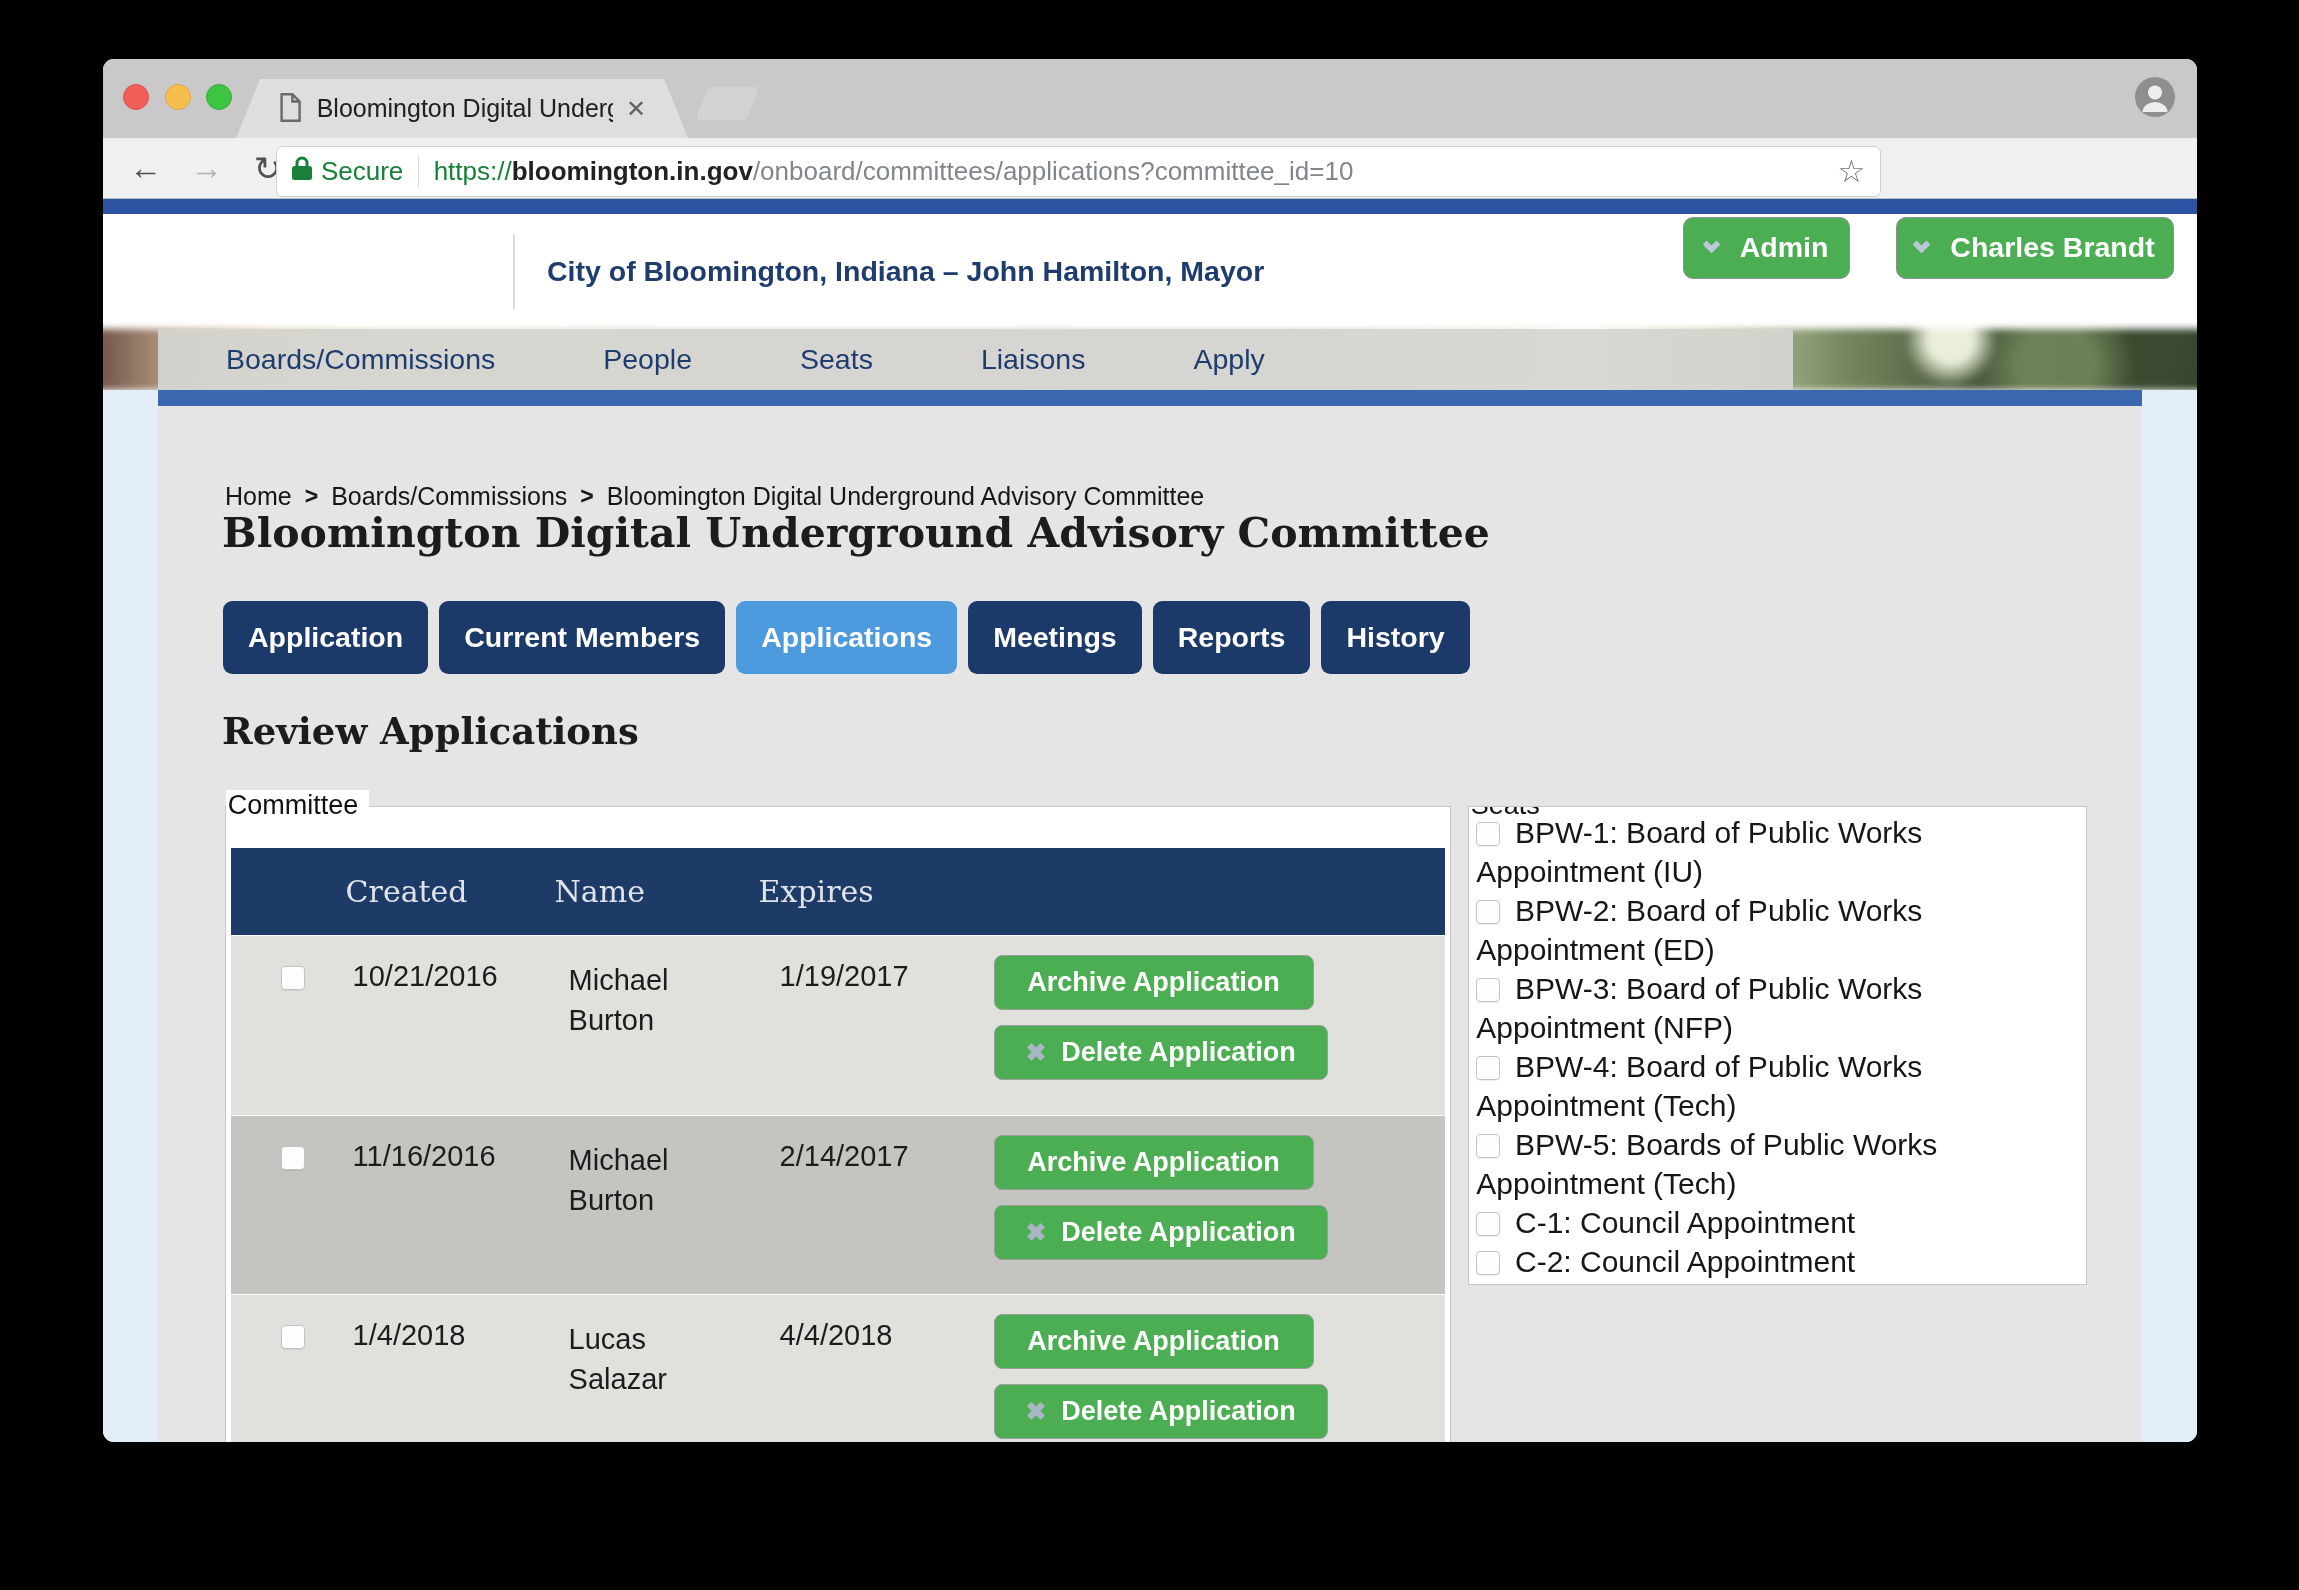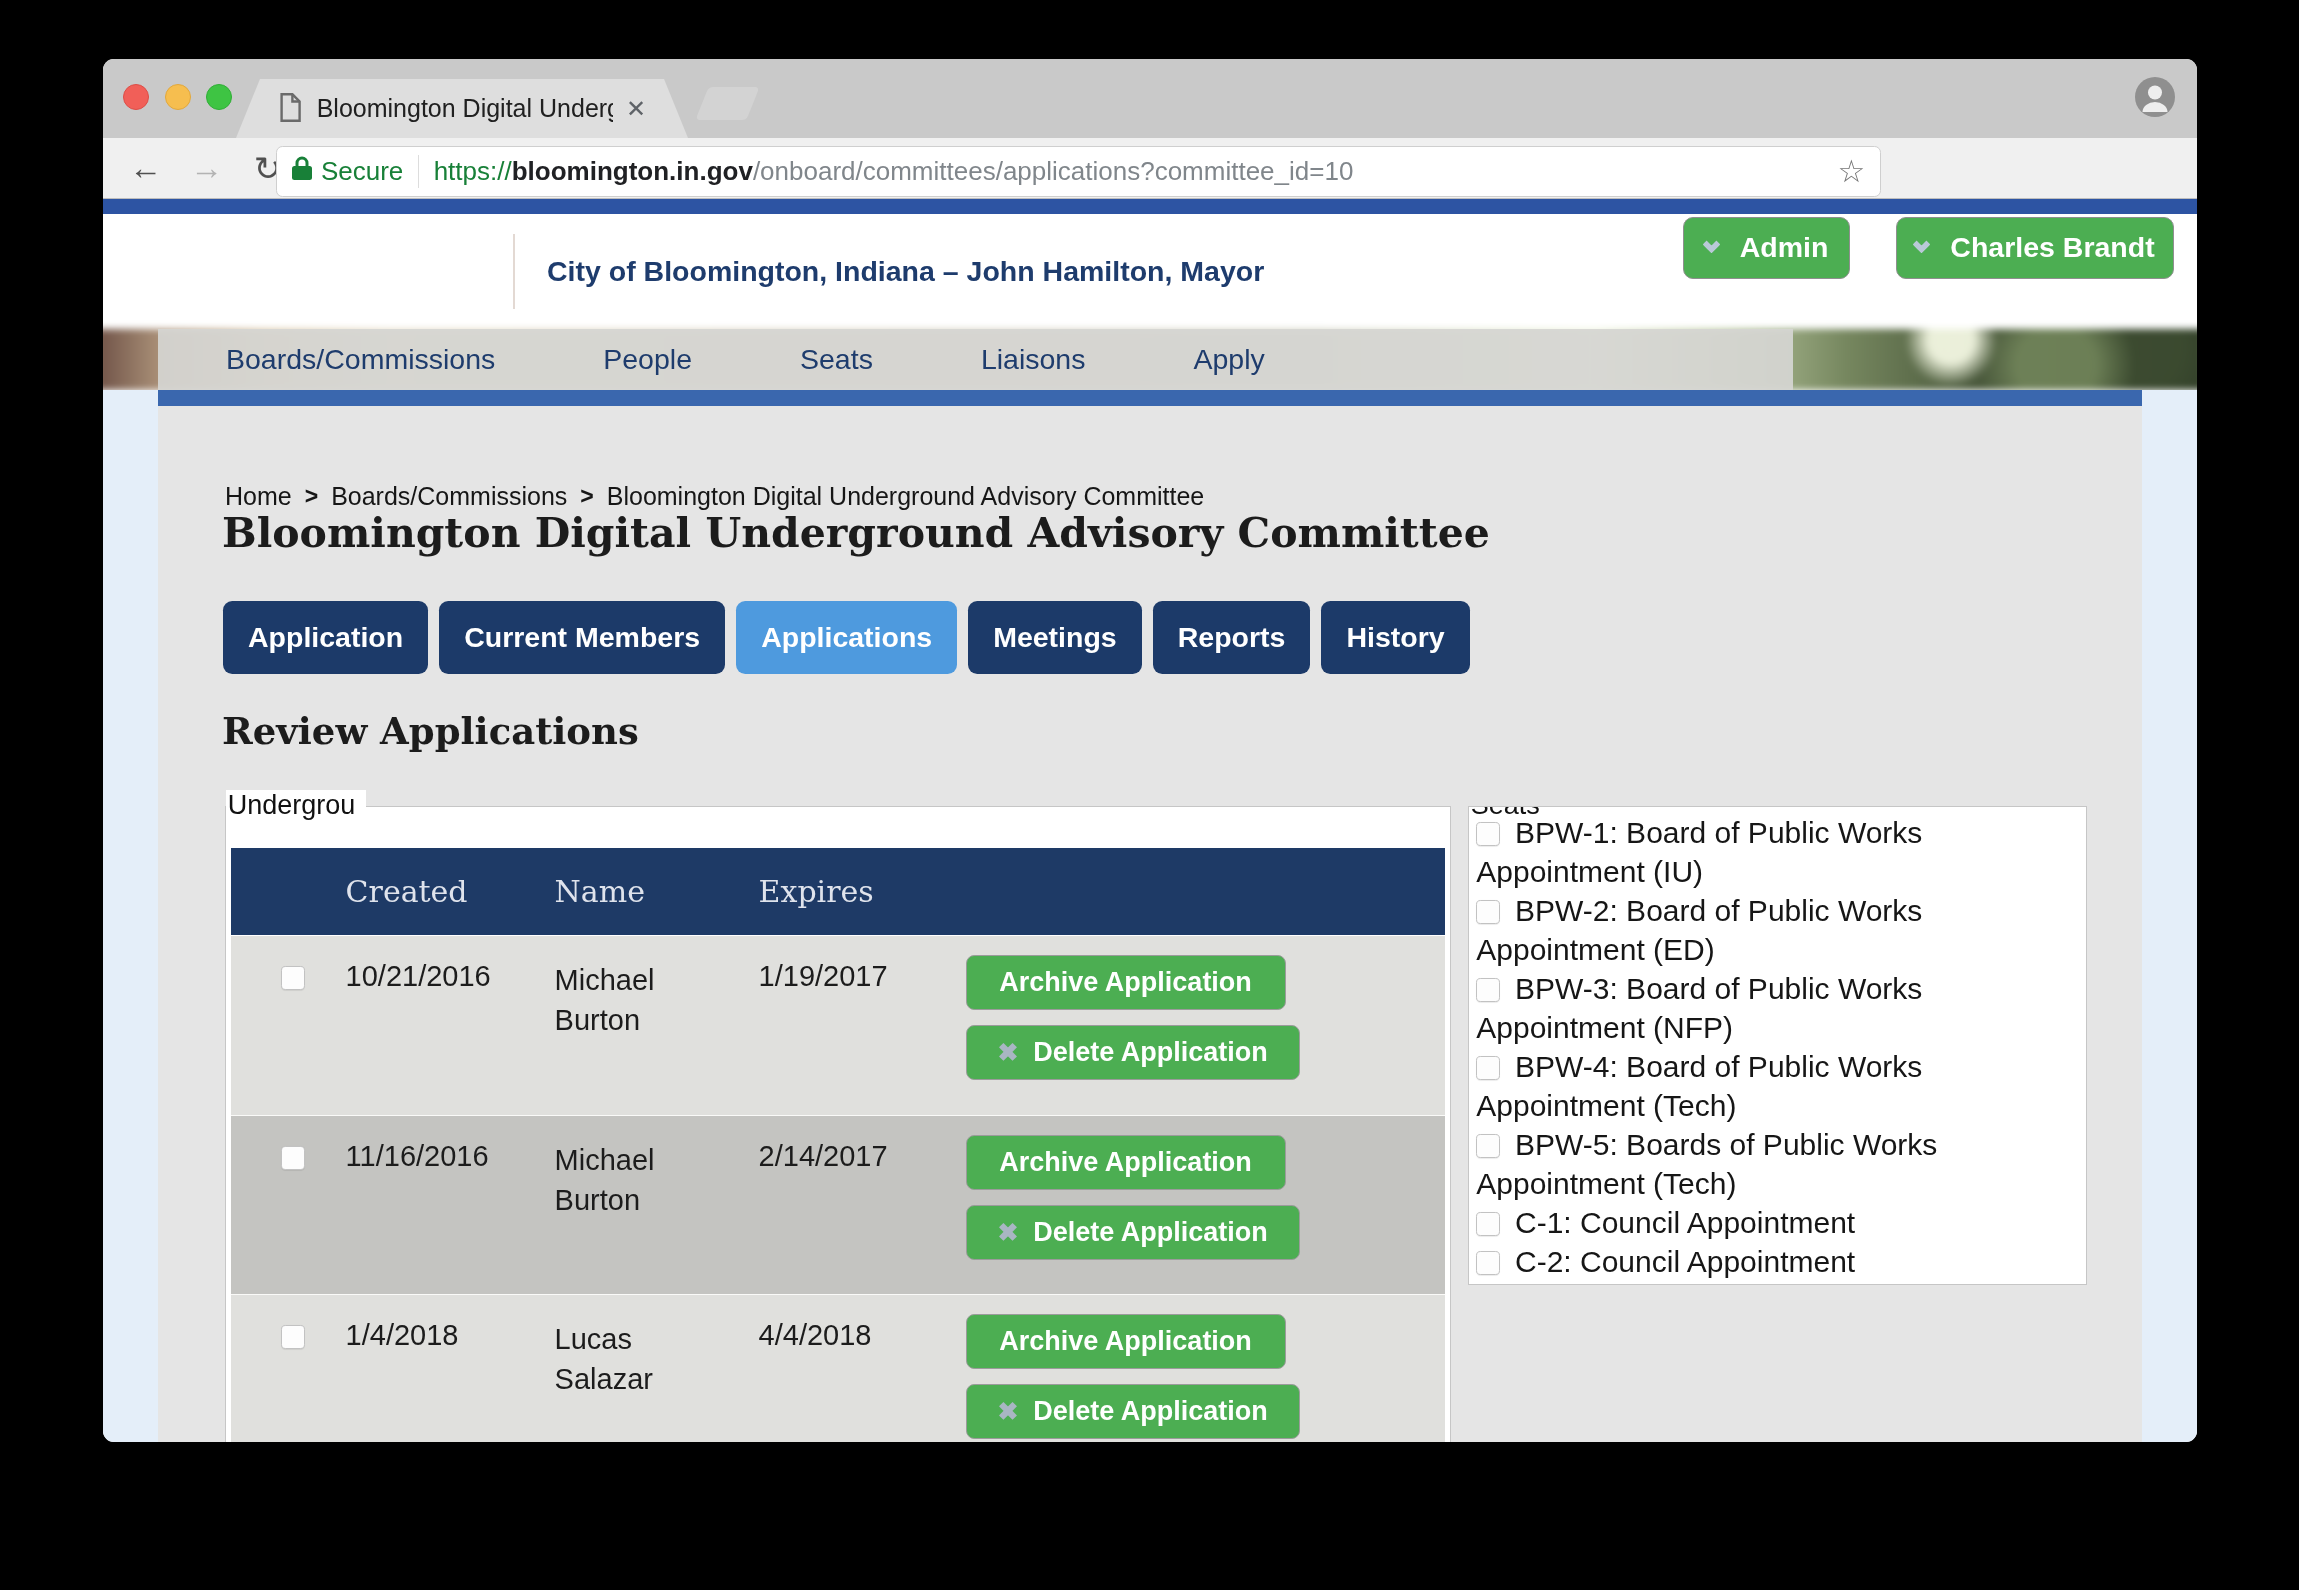--- a/index.html
+++ b/index.html
@@ -98,21 +98,21 @@
   fieldset.fs{position:absolute;border:0.9px solid #c6c6c6;background:#fff;}
   .fs-applicants{left:67px;top:400px;width:1226px;height:643px;border-bottom:none;}
   .fs-seats{left:1310px;top:400px;width:619px;height:479px;padding:5.5px 7.3px 0 7.3px;overflow:hidden;}
   .legend{position:absolute;top:-17.4px;left:0;background:#fff;padding:0 11px 0 1.8px;font-size:27px;color:#111;}
   
   .thead{position:absolute;left:4.6px;right:4.6px;top:41px;height:87px;background:var(--accent_navy);
      display:grid;grid-template-columns:115px 209px 204px 207px 1fr;align-items:center;
      font-family:"DejaVu Serif",serif;font-size:30px;color:#dfe3ec;}
   .tbody{position:absolute;left:4.6px;right:4.6px;top:129px;bottom:0;}
   .arow{display:grid;grid-template-columns:115px 209px 204px 207px 1fr;padding-top:24px;
-     min-height:179px;border-top:1.8px solid #fafaf8;font-size:29px;color:#1c1c1c;}
+     min-height:179px;border-top:1.8px solid #fafaf8;font-size:29px;color:#1c1c1c;gap:7px;}
   .arow:nth-child(odd){background:var(--row_light);}
   .arow:nth-child(even){background:var(--row_dark);}
   .arow:first-child{border-top:none;}
   .c-check{padding-left:50px;}
   .cb{display:inline-block;width:24px;height:24px;background:#fdfdfd;border:1.8px solid #c2c2c2;
      border-radius:4.6px;vertical-align:-3.7px;box-shadow:0 0.9px 0.9px rgba(0,0,0,.08);}
   .c-name span{display:inline-block;max-width:142px;line-height:40px;}
   .c-actions{display:flex;flex-direction:column;gap:15.6px;align-items:flex-start;margin-top:-5.5px;}
   .gbtn{background:var(--button_green);border:1.8px solid #9b9b9b;border-radius:8.3px;color:#fff;
      font-size:27px;font-weight:bold;height:55px;min-width:320px;display:flex;align-items:center;
@@ -225,21 +225,21 @@
       <div class="ptab">Current Members</div>
       <div class="ptab active">Applications</div>
       <div class="ptab">Meetings</div>
       <div class="ptab">Reports</div>
       <div class="ptab">History</div>
     </div>
 
     <div class="section-heading">Review Applications</div>
 
     <fieldset class="fs fs-applicants">
-      <div class="legend">Undergrou</div>
+      <div class="legend">Committee</div>
       <div class="thead">
         <div></div>
         <div>Created</div>
         <div>Name</div>
         <div>Expires</div>
         <div></div>
       </div>
       <div class="tbody">
 
         <div class="arow">

